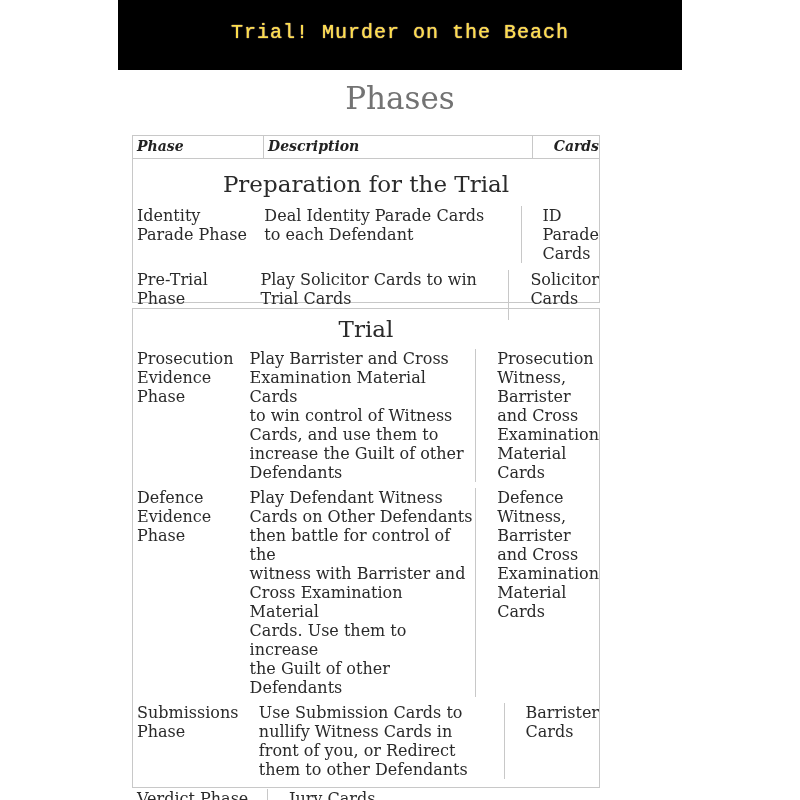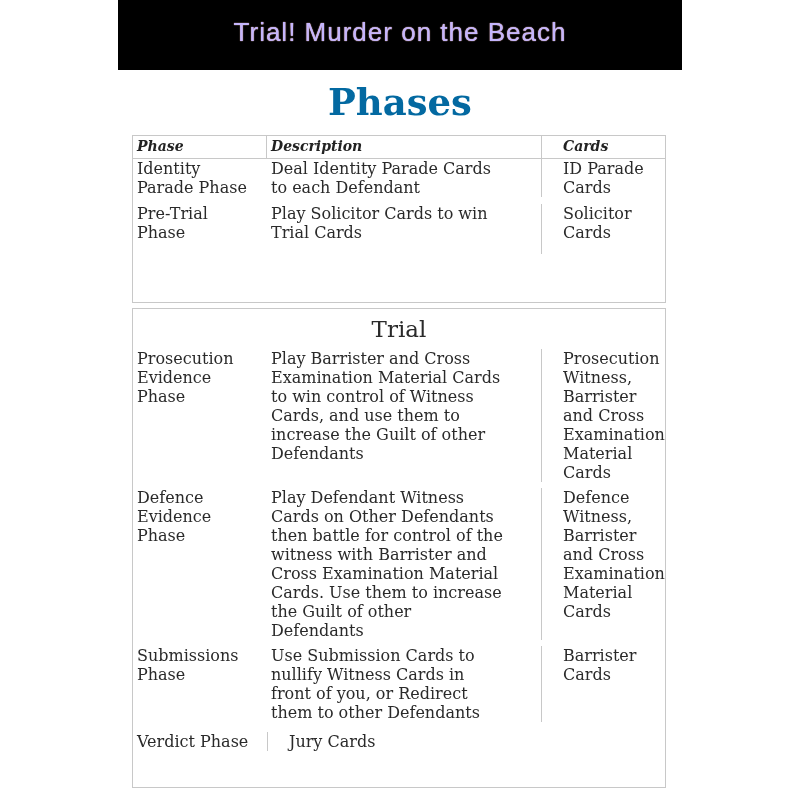--- a/index.html
+++ b/index.html
@@ -1,20 +1,20 @@
 <!DOCTYPE html>
 <html><head>
 <meta charset="utf-8">
 <style>
   html, body { margin:0; padding:0; background:#ffffff; }
   body { width:800px; height:800px; position:relative; overflow:hidden; font-family:"DejaVu Serif", serif; color:#2a2a2a; }
   .banner { position:absolute; left:118px; top:0; width:564px; height:70px; background:#000; display:flex; align-items:center; justify-content:center; }
-  .banner-title { color:#c4b5fd; font-family:Liberation Sans, sans-serif; font-size:26px; letter-spacing:1px; text-shadow:0 0 1px #c9a09a, 0 0 1px #c9a09a; margin-top:-6px; }
-  .page-title { position:absolute; left:118px; width:564px; top:80px; text-align:center; font-family:"DejaVu Serif", serif; font-weight:bold; font-size:37px; color:#0369a1; }
-  .tbl { position:absolute; left:132px; width:534px; border:1px solid #c8c8c8; box-sizing:border-box; }
+  .banner-title { color:#fde047; font-family:Liberation Mono, monospace; font-size:20px; letter-spacing:1px; text-shadow:0 0 1px #c9a09a, 0 0 1px #c9a09a; margin-top:-6px; }
+  .page-title { position:absolute; left:118px; width:564px; top:80px; text-align:center; font-family:"DejaVu Serif", serif; font-weight:normal; font-size:31px; color:#737373; }
+  .tbl { position:absolute; left:132px; width:468px; border:1px solid #c8c8c8; box-sizing:border-box; }
   .t1 { top:135px; height:168px; }
   .t2 { top:308px; height:480px; }
   .row { display:flex; }
   .c1 { width:134px; padding-left:4px; box-sizing:border-box; }
   .c2 { width:274px; padding-left:4px; box-sizing:border-box; }
   .c3 { flex:1; padding-left:21px; box-sizing:border-box; border-left:1px solid #c8c8c8; }
   .hdr { height:22px; border-bottom:1px solid #c8c8c8; font-weight:bold; font-style:italic; font-size:14px; line-height:21px; color:#222; }
   .hdr .c1 { border-right:1px solid #c8c8c8; }
   .hdr .c3 { border-left:1px solid #c8c8c8; }
   .section-title { text-align:center; font-size:23px; line-height:30px; color:#2a2a2a; }
@@ -31,20 +31,21 @@
 </div>
 
 <div class="page-title">Phases</div>
 
 <div class="tbl t1">
   <div class="row hdr">
     <div class="c1">Phase</div>
     <div class="c2" style="border-left:none">Description</div>
     <div class="c3">Cards</div>
   </div>
+  <div class="section-title">Preparation for the Trial</div>
   <div class="body-rows">
     <div class="row" style="margin-bottom:7px">
       <div class="c1 cell">Identity
 Parade Phase</div>
       <div class="c2 cell">Deal Identity Parade Cards
 to each Defendant</div>
       <div class="c3 cell">ID Parade
 Cards</div>
     </div>
     <div class="row" style="height:50px">

